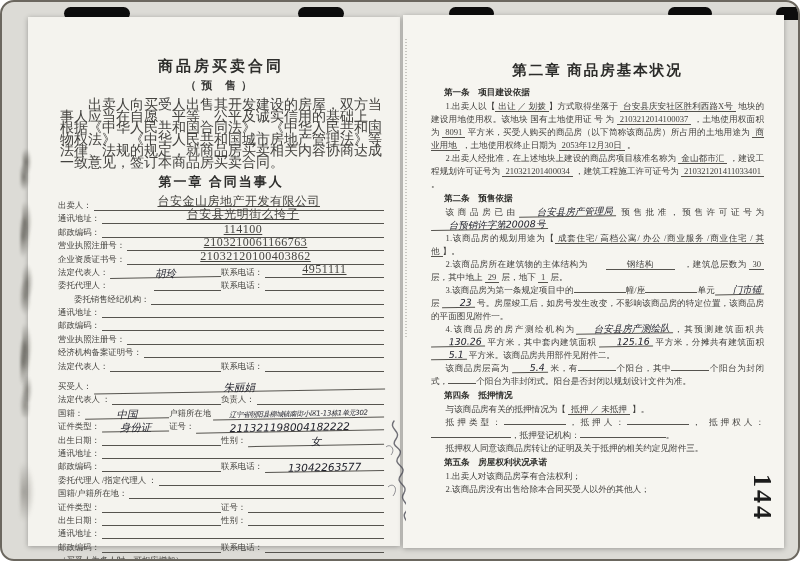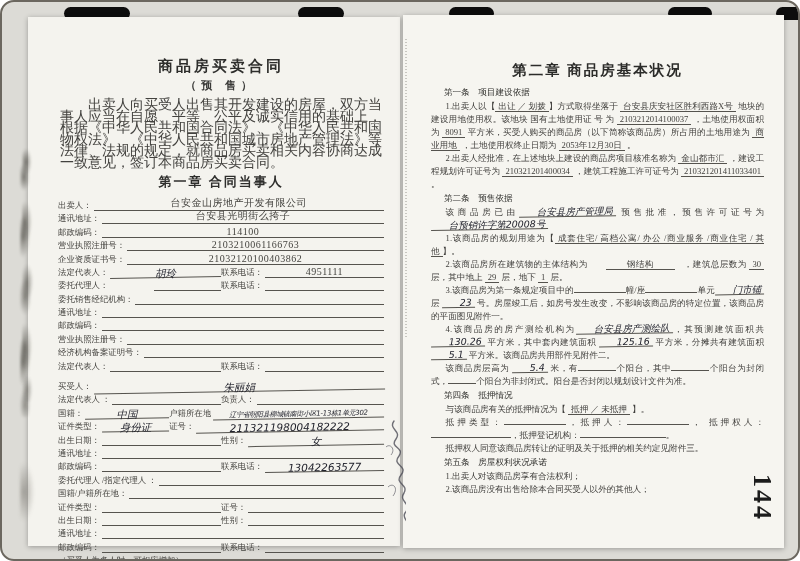--- a/index.html
+++ b/index.html
@@ -12,27 +12,27 @@
   .blob{position:absolute;background:#0a0a0a;border-radius:50% 46% 55% 50%;}
   .doc-title{margin:14px 0 2px;text-align:center;font-size:15px;font-weight:bold;letter-spacing:3px;color:#2e2e2c;}
   .doc-subtitle{text-align:center;font-size:11px;font-weight:bold;letter-spacing:5px;margin-bottom:6px;}
   .intro{font-size:14px;line-height:11.6px;text-align:justify;text-indent:2em;margin:0 2px 4px;color:#43423f;}
   .chapter{font-size:13px;font-weight:bold;text-align:center;letter-spacing:2px;margin:4px 0 7px;color:#2e2e2c;}
   .frow{display:flex;align-items:flex-end;height:13.4px;font-size:8.4px;color:#44433f;}
   .frow.gap{height:7px;}
   .fcell{display:flex;align-items:flex-end;flex:1;min-width:0;}
   .flabel{white-space:nowrap;padding-right:2px;}
   .fval{flex:1;min-width:8px;border-bottom:1px solid #55534e;text-align:center;white-space:nowrap;min-height:9px;overflow:visible;}
-  .typed{font-size:10px;letter-spacing:.5px;}
+  .typed{font-size:12px;letter-spacing:.5px;text-decoration:underline;}
   .hand{font-family:"DejaVu Sans",sans-serif;font-style:italic;font-size:10.5px;line-height:8px;color:#23242e;transform:rotate(-1deg);}
   .hand.tiny{font-size:7px;letter-spacing:-0.3px;}
   .footnote{font-size:8.4px;margin-top:2px;color:#44433f;}
   .rp-title{margin:26px 0 6px;text-align:center;font-size:14.5px;font-weight:bold;letter-spacing:2px;color:#2c2c2a;}
   .blk{font-size:8.6px;line-height:13px;text-align:justify;color:#403f3c;margin:0;}
-  .blk.head{font-weight:normal;text-indent:1.5em;color:#31312e;margin:1px 0;}
+  .blk.head{font-weight:bold;text-indent:1.5em;color:#31312e;margin:1px 0;}
   .blk.para{text-indent:1.7em;}
   .u{border-bottom:1px solid #55534e;padding:0 3px;}
   .h{border-bottom:1px solid #55534e;padding:0 3px;font-family:"DejaVu Sans",sans-serif;font-style:italic;font-size:9.5px;color:#23242e;display:inline-block;line-height:9px;transform:rotate(-1deg);}
   .bk{display:inline-block;border-bottom:1px solid #55534e;height:9px;vertical-align:baseline;}
   .pageno{position:absolute;right:-2px;top:468px;transform:rotate(90deg);font-size:26px;font-weight:bold;letter-spacing:3px;color:#1c1c1c;font-family:"Liberation Serif",serif;}
   .spine-text{position:absolute;left:403px;top:35px;width:2px;height:300px;background:repeating-linear-gradient(0deg,rgba(90,88,80,.5) 0 1px,transparent 1px 3px);opacity:.6;}
   .spine-sign{position:absolute;left:378px;top:415px;}
   .edge-shade{position:absolute;left:20px;top:130px;width:15px;height:270px;background:
     radial-gradient(8px 20px at 4px 30px,rgba(40,38,30,.55),transparent 70%),
     radial-gradient(10px 30px at 3px 90px,rgba(40,38,30,.5),transparent 70%),
@@ -107,21 +107,21 @@
           <span class="fcell" style="flex: 1 1 0%; gap: 44px;">
             <span class="flabel">委托代理人：</span>
             <span class="fval"></span>
           </span>
           <span class="fcell" style="flex: 1 1 0%;">
             <span class="flabel">联系电话：</span>
             <span class="fval"></span>
           </span>
         </div>
         <div class="frow">
-          <span class="fcell" style="flex: 1 1 0%;">
+          <span class="fcell" style="flex: 1 1 0%; margin-left: 16px;">
             <span class="flabel">委托销售经纪机构：</span>
             <span class="fval"></span>
           </span>
         </div>
         <div class="frow">
           <span class="fcell" style="flex: 1 1 0%;">
             <span class="flabel">通讯地址：</span>
             <span class="fval"></span>
           </span>
         </div>

